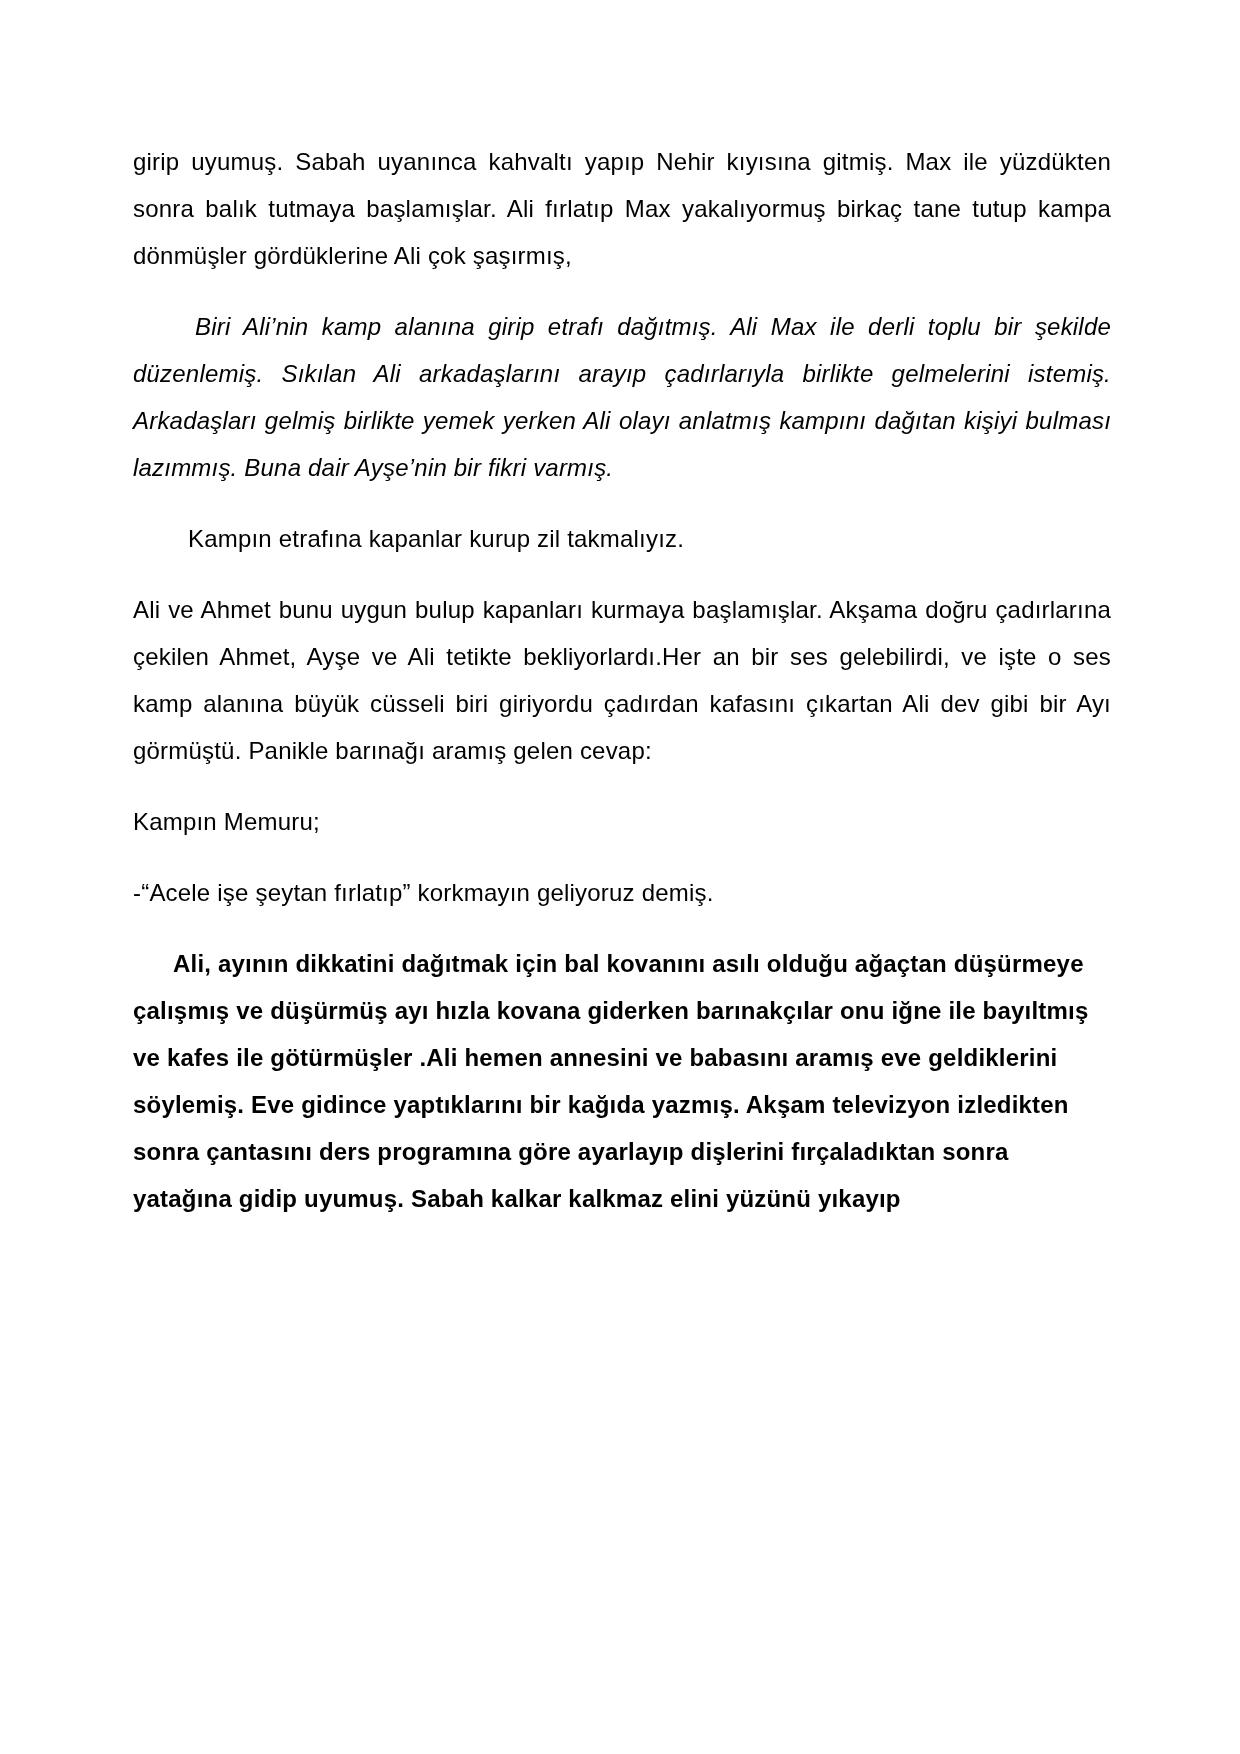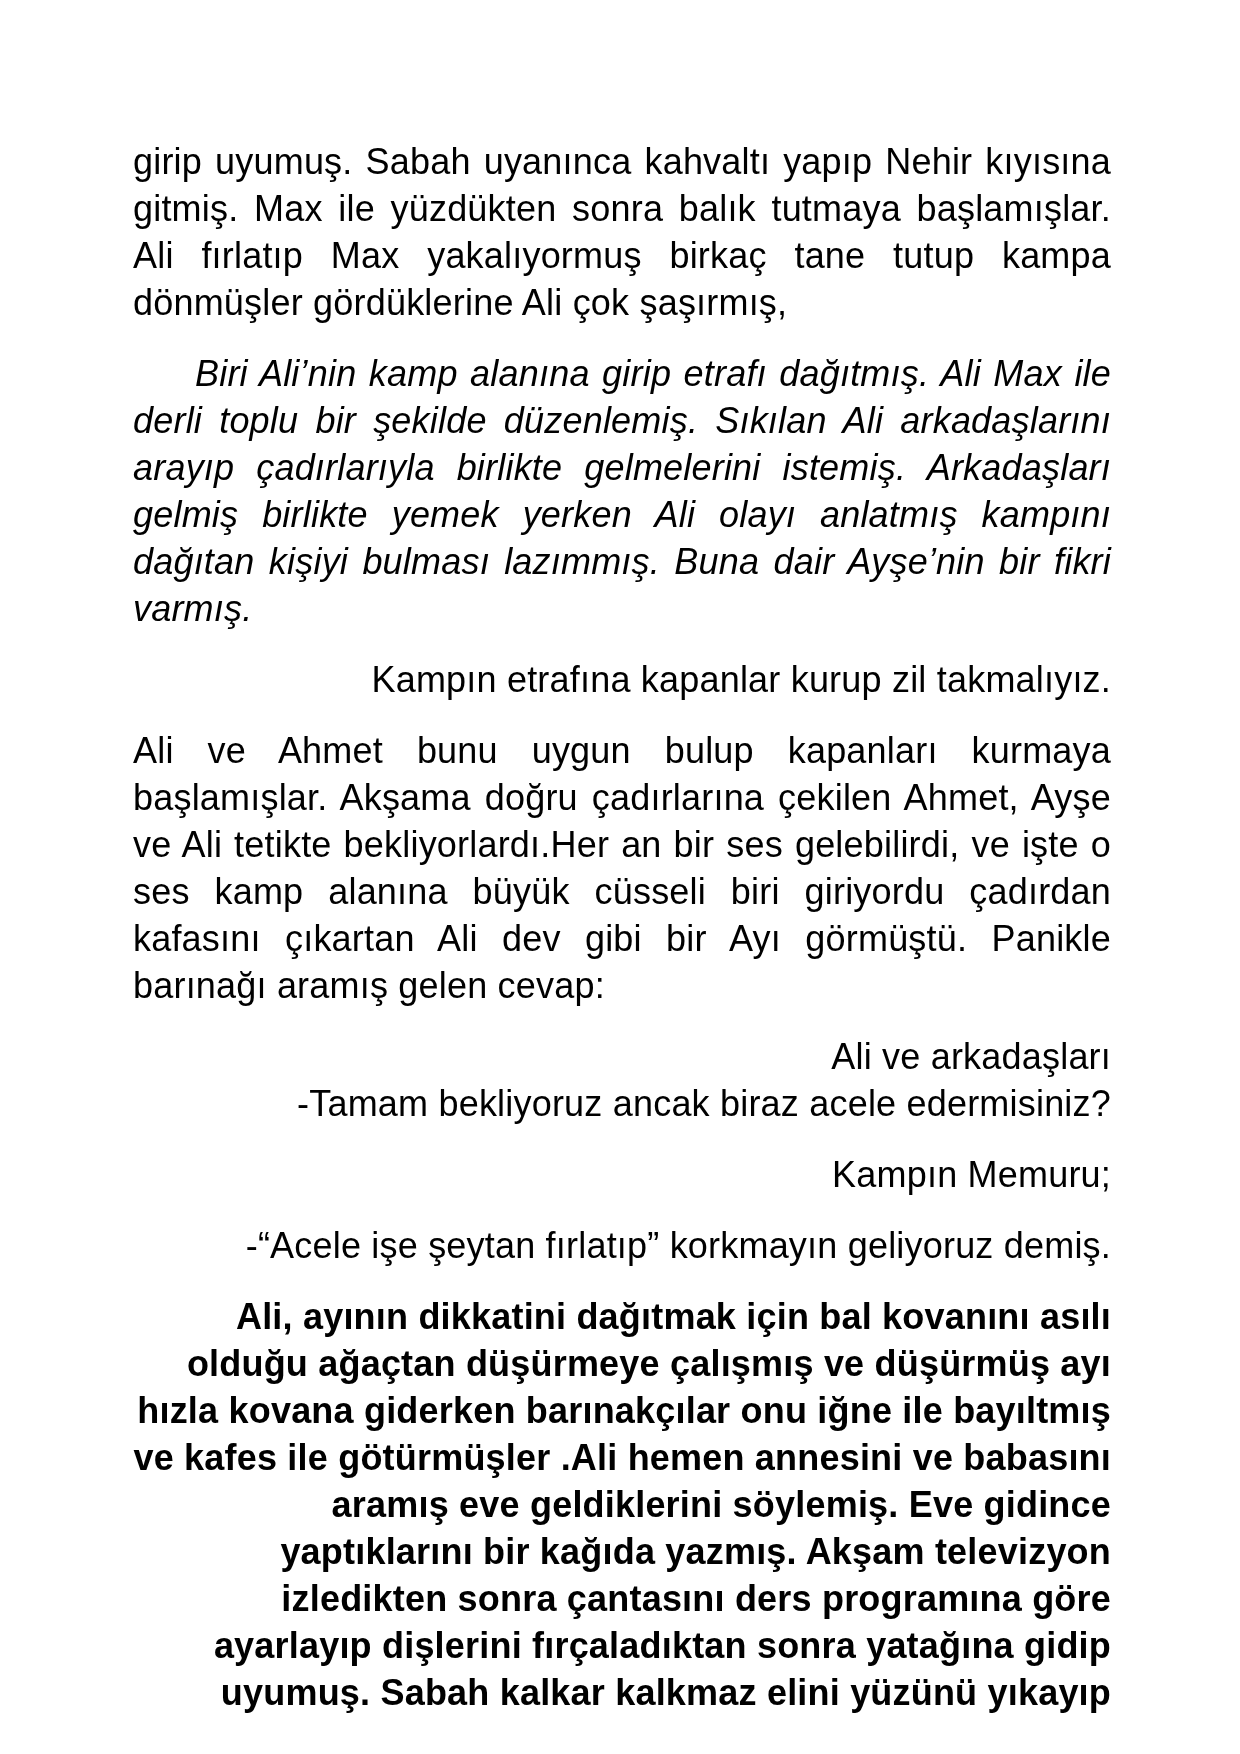--- a/index.html
+++ b/index.html
@@ -14,50 +14,48 @@
     background: #ffffff;
     overflow: hidden;
     font-family: "Liberation Sans", sans-serif;
     color: #000000;
   }
   .content {
     position: absolute;
     left: 133px;
     top: 138px;
     width: 978px;
-    font-size: 36px;
+    font-size: 24px;
     line-height: 47px;
     letter-spacing: 0.2px;
   }
   .para {
     margin: 0 0 24px 0;
   }
   .justify      { text-align: justify; }
-  .left         { text-align: right; }
+  .left         { text-align: left; }
   .indent-lg    { text-indent: 62px; font-style: italic; }
   .indent-md    { text-indent: 55px; }
   .indent-sm    { text-indent: 40px; font-weight: bold; }
   .multiline    { white-space: pre-line; }
 </style>
 </head>
 <body>
 
 <div class="page">
   <div class="content">
     <p class="para justify">girip uyumuş. Sabah uyanınca kahvaltı yapıp Nehir kıyısına gitmiş. Max ile yüzdükten sonra balık tutmaya başlamışlar. Ali fırlatıp Max yakalıyormuş birkaç tane tutup kampa dönmüşler gördüklerine Ali çok şaşırmış,</p>
 
     <p class="para justify indent-lg">Biri Ali’nin kamp alanına girip etrafı dağıtmış. Ali Max ile derli toplu bir şekilde düzenlemiş. Sıkılan Ali arkadaşlarını arayıp çadırlarıyla birlikte gelmelerini istemiş. Arkadaşları gelmiş birlikte yemek yerken Ali olayı anlatmış kampını dağıtan kişiyi bulması lazımmış. Buna dair Ayşe’nin bir fikri varmış.</p>
 
     <p class="para left indent-md">Kampın etrafına kapanlar kurup zil takmalıyız.</p>
 
     <p class="para justify">Ali ve Ahmet bunu uygun bulup kapanları kurmaya başlamışlar. Akşama doğru çadırlarına çekilen Ahmet, Ayşe ve Ali tetikte bekliyorlardı.Her an bir ses gelebilirdi, ve işte o ses kamp alanına büyük cüsseli biri giriyordu çadırdan kafasını çıkartan Ali dev gibi bir Ayı  görmüştü. Panikle barınağı aramış gelen cevap:</p>
 
 
-    <p class="para left multiline">Ali ve arkadaşları
--Tamam  bekliyoruz ancak biraz acele edermisiniz?</p>
 
     <p class="para left">Kampın Memuru;</p>
 
     <p class="para left">-“Acele işe şeytan fırlatıp” korkmayın geliyoruz demiş.</p>
 
     <p class="para left indent-sm">Ali, ayının dikkatini dağıtmak için bal kovanını asılı olduğu ağaçtan düşürmeye çalışmış ve düşürmüş  ayı hızla kovana giderken barınakçılar onu iğne ile bayıltmış ve kafes ile götürmüşler .Ali hemen annesini ve babasını aramış eve geldiklerini söylemiş. Eve gidince yaptıklarını bir kağıda yazmış. Akşam televizyon  izledikten sonra çantasını ders programına göre ayarlayıp dişlerini fırçaladıktan sonra yatağına gidip uyumuş. Sabah kalkar kalkmaz elini yüzünü yıkayıp</p>
   </div>
 </div>
 
 </body></html>

